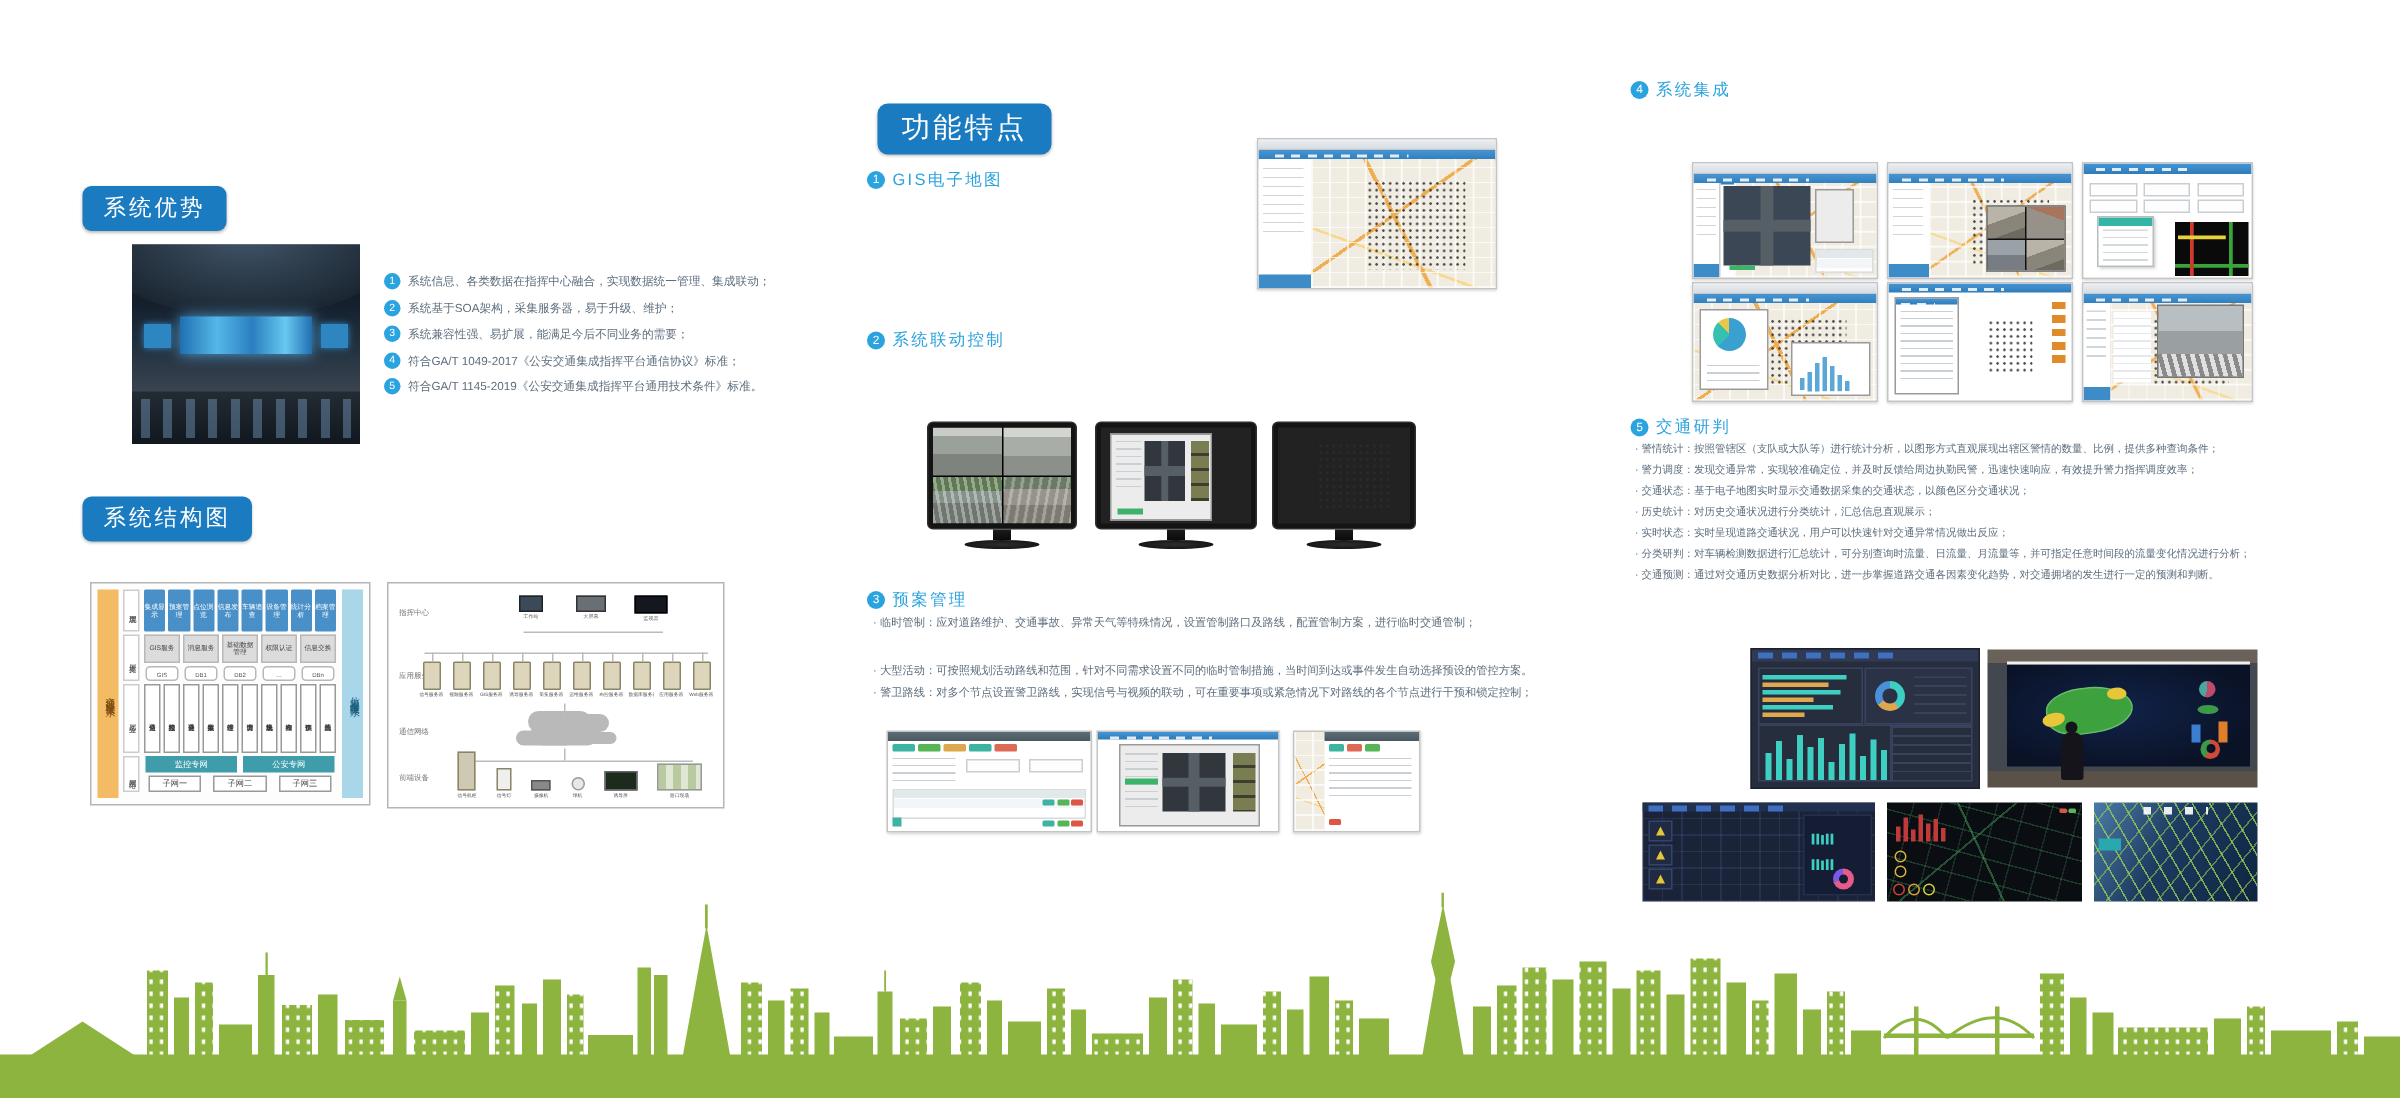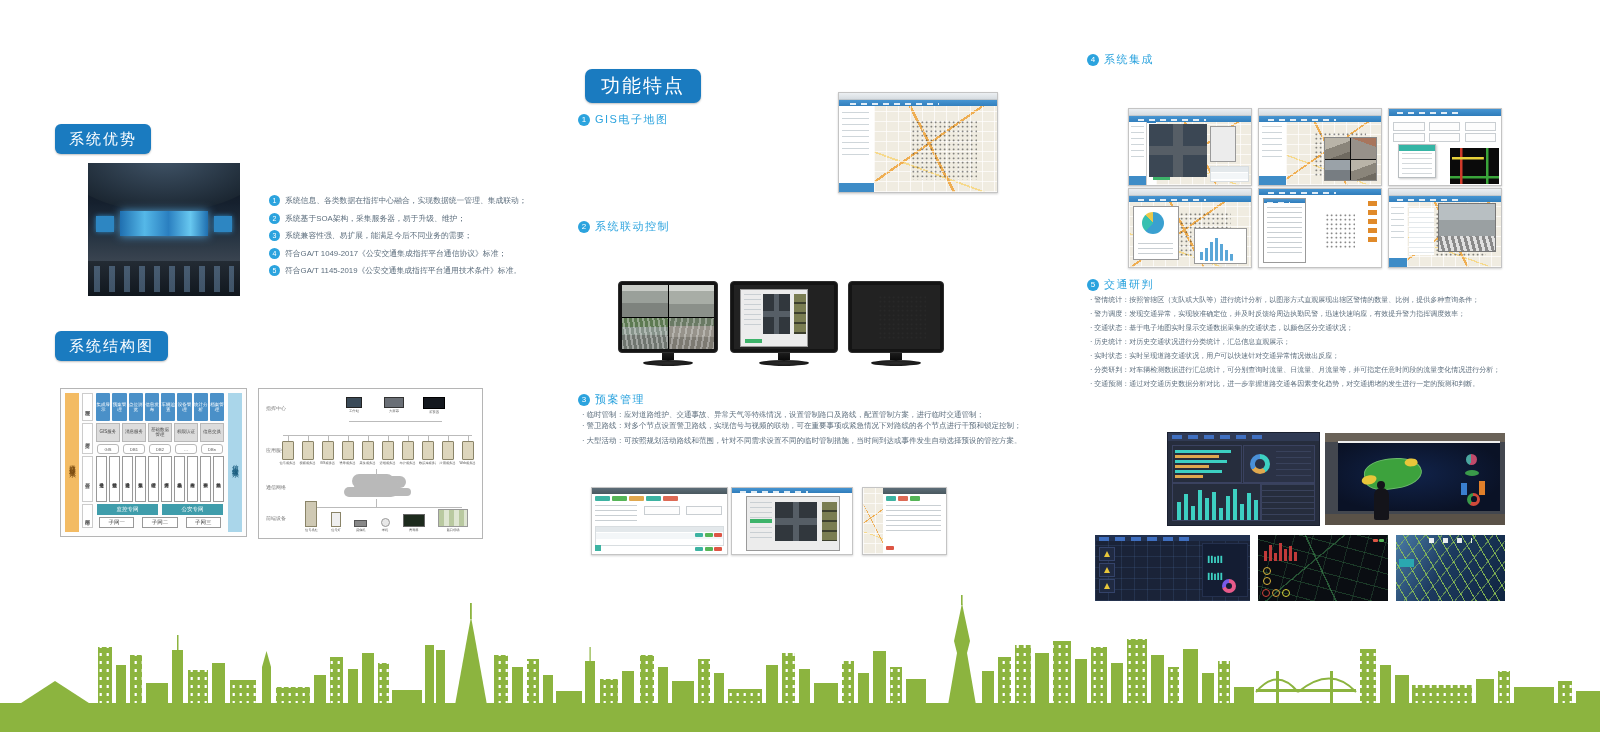--- a/index.html
+++ b/index.html
@@ -16,21 +16,21 @@
   .sec-head{display:flex;align-items:center;gap:5px;}
   .num{width:12px;height:12px;border-radius:50%;background:#2ba3de;color:#fff;font-size:8px;
        display:flex;align-items:center;justify-content:center;flex:0 0 12px;}
   .sec-title{color:#2ba3de;font-size:11px;letter-spacing:1.5px;}
   ul.blts{list-style:none;margin:0;padding:0;}
   ul.blts li{font-size:7.5px;line-height:10.5px;color:#5d6e7d;margin-bottom:9px;}
   ul.blts li::before{content:"· ";color:#5d6e7d;}
   ul.blts.tight li{margin-bottom:4px;font-size:7px;line-height:10px;}
   .para{font-size:7.5px;line-height:13px;color:#5d6e7d;text-indent:2em;text-align:justify;margin:0;}
   
-  .adv-list{list-style:none;margin:17px;padding:0;}
+  .adv-list{list-style:none;margin:4px;padding:0;}
   .adv-list li{display:flex;gap:5px;margin-bottom:6.5px;align-items:flex-start;}
   .adv-list .num{width:11px;height:11px;flex:0 0 11px;font-size:7px;margin-top:0;}
   .adv-t{font-size:7.8px;line-height:11px;color:#5d6e7d;}
   
   .photo{left:88px;top:163px;width:152px;height:133px;overflow:hidden;
          background:linear-gradient(180deg,#0e141c 0%,#15202e 30%,#263442 55%,#3a4450 74%,#2c333c 100%);}
   .photo .arc{position:absolute;left:-20%;top:-48%;width:140%;height:85%;border-radius:50%;
          background:radial-gradient(ellipse at center,#42566a 0%,#1a2530 72%);}
   .photo .mainscreen{position:absolute;left:21%;top:36%;width:58%;height:19%;
          background:linear-gradient(90deg,#1f6fb0,#55b8e8 28%,#2a7fc0 55%,#68c8f0 80%,#1f6fb0);
@@ -513,23 +513,23 @@
       <div class="neck"></div>
       <div class="mbase"></div>
     </div>
   </div>
 
   <div class="abs sec-head" style="left:578px;top:392px">
     <span class="num">3</span>
     <span class="sec-title">预案管理</span>
   </div>
   <ul class="abs blts" style="left:582px;top:410px;width:450px">
-      <li style="margin-bottom:0">临时管制：应对道路维护、交通事故、异常天气等特殊情况，设置管制路口及路线，配置管制方案，进行临时交通管制；</li>
+      <li style="margin-bottom:21px">临时管制：应对道路维护、交通事故、异常天气等特殊情况，设置管制路口及路线，配置管制方案，进行临时交通管制；</li>
+      <li style="margin-bottom:5px">大型活动：可按照规划活动路线和范围，针对不同需求设置不同的临时管制措施，当时间到达或事件发生自动选择预设的管控方案。</li>
       <li style="margin-bottom:5px">警卫路线：对多个节点设置警卫路线，实现信号与视频的联动，可在重要事项或紧急情况下对路线的各个节点进行干预和锁定控制；</li>
-      <li style="margin-bottom:5px">大型活动：可按照规划活动路线和范围，针对不同需求设置不同的临时管制措施，当时间到达或事件发生自动选择预设的管控方案。</li>
     </ul>
 
   <div class="win" style="left:591px;top:487px;width:135px;height:66px">
     <div class="shead"></div>
     <div class="pillrow">
       <i class="pill"></i>
       <i class="pill g"></i>
       <i class="pill o"></i>
       <i class="pill"></i>
       <i class="pill r"></i>

